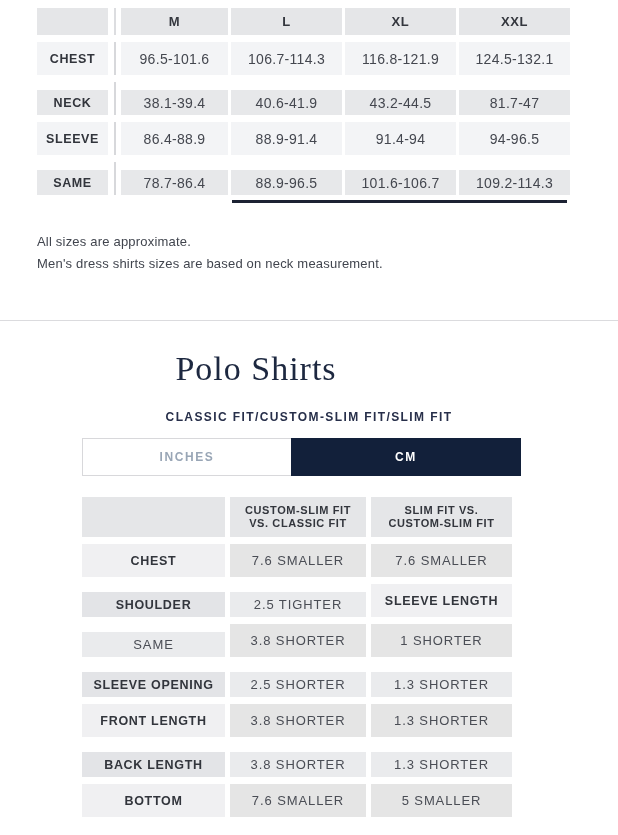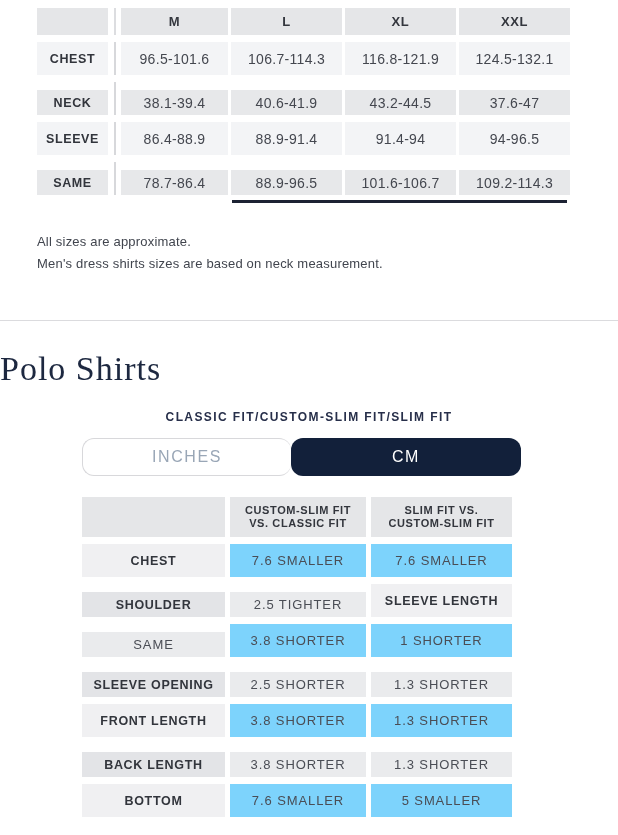--- a/index.html
+++ b/index.html
@@ -50,39 +50,39 @@
 
   
   .section-divider {
     position: absolute; left: 0; top: 320px; width: 618px; height: 1px;
     background: #dbdbde; border: none;
   }
 
   
   .page-title {
     position: absolute; left: 0; top: 350px; width: 512px;
+    text-align: center;
     font-family: "Liberation Serif", "DejaVu Serif", serif;
     font-weight: 400; font-size: 34px; color: #1d2840; letter-spacing: 1px;
   }
   .fit-subtitle {
     position: absolute; left: 0; top: 410px; width: 618px;
     text-align: center;
     font-size: 12px; font-weight: bold; color: #272f4a; letter-spacing: 1.4px;
   }
 
   
   .unit-toggle {
     position: absolute; left: 82px; top: 438px; width: 439px; height: 38px;
     display: flex;
   }
   .toggle-btn {
     display: flex; align-items: center; justify-content: center;
-    font-size: 16px; font-weight: normal; letter-spacing: 1.6px;
+    font-size: 12px; font-weight: bold; letter-spacing: 1.6px;
     cursor: pointer;
-    border-radius: 12px;
   }
   .toggle-inches {
     width: 218px; height: 38px;
     background: #ffffff; border: 1px solid #d8d8db; border-right: none;
     color: #99a6b6;
   }
   .toggle-cm {
     width: 240px; height: 38px;
     background: #12203a; color: #ffffff;
   }
@@ -101,21 +101,21 @@
     line-height: 13.5px; white-space: pre-line;
   }
   .fit-table .label {
     font-size: 12.5px; font-weight: bold; color: #32353c; letter-spacing: 0.7px;
   }
   .fit-table .val {
     font-size: 13px; color: #4a4d55; letter-spacing: 0.9px;
   }
   .fit-table .label.row-light { background: #f0f0f2; }
   .fit-table .label.row-dark  { background: #e3e4e7; }
-  .fit-table .val.row-light   { background: #7dd3fc; }
+  .fit-table .val.row-light   { background: #e5e5e5; }
   .fit-table .val.row-dark    { background: #eaebed; }
 </style>
 </head>
 <body>
 
 <div class="page">
 
   <div class="size-table">
 
     <div class="cell head"></div>
@@ -130,21 +130,21 @@
     <div class="cell val row-light">96.5-101.6</div>
     <div class="cell val row-light">106.7-114.3</div>
     <div class="cell val row-light">116.8-121.9</div>
     <div class="cell val row-light">124.5-132.1</div>
 
     <div class="cell label row-dark">NECK</div>
     <div class="spacer"></div>
     <div class="cell val row-dark">38.1-39.4</div>
     <div class="cell val row-dark">40.6-41.9</div>
     <div class="cell val row-dark">43.2-44.5</div>
-    <div class="cell val row-dark">37.6-47</div>
+    <div class="cell val row-dark">81.7-47</div>
 
     <div class="cell label row-light">SLEEVE</div>
     <div class="spacer"></div>
     <div class="cell val row-light">86.4-88.9</div>
     <div class="cell val row-light">88.9-91.4</div>
     <div class="cell val row-light">91.4-94</div>
     <div class="cell val row-light">94-96.5</div>
 
     <div class="cell label row-dark">SAME</div>
     <div class="spacer"></div>

